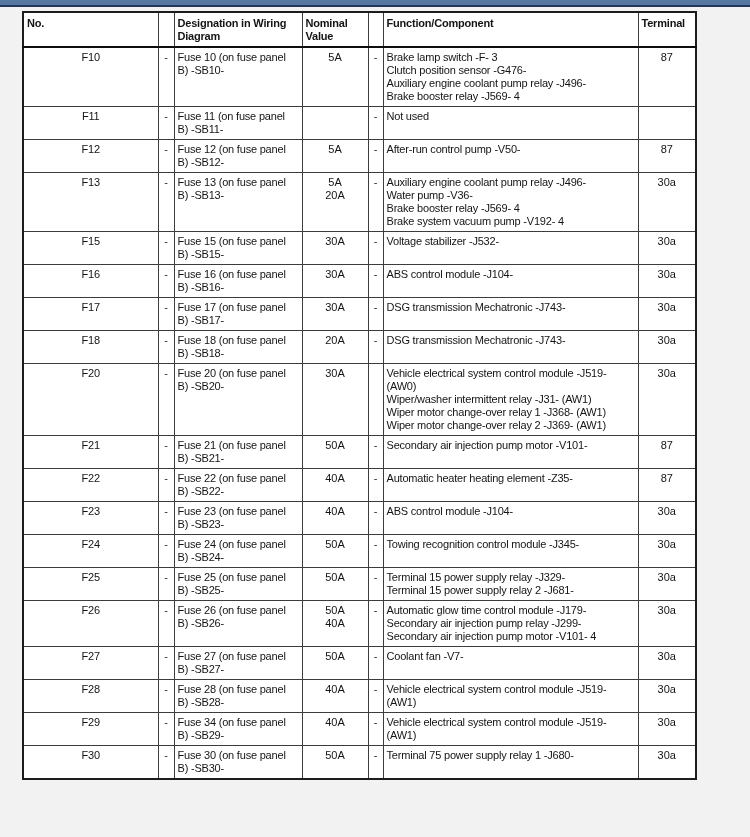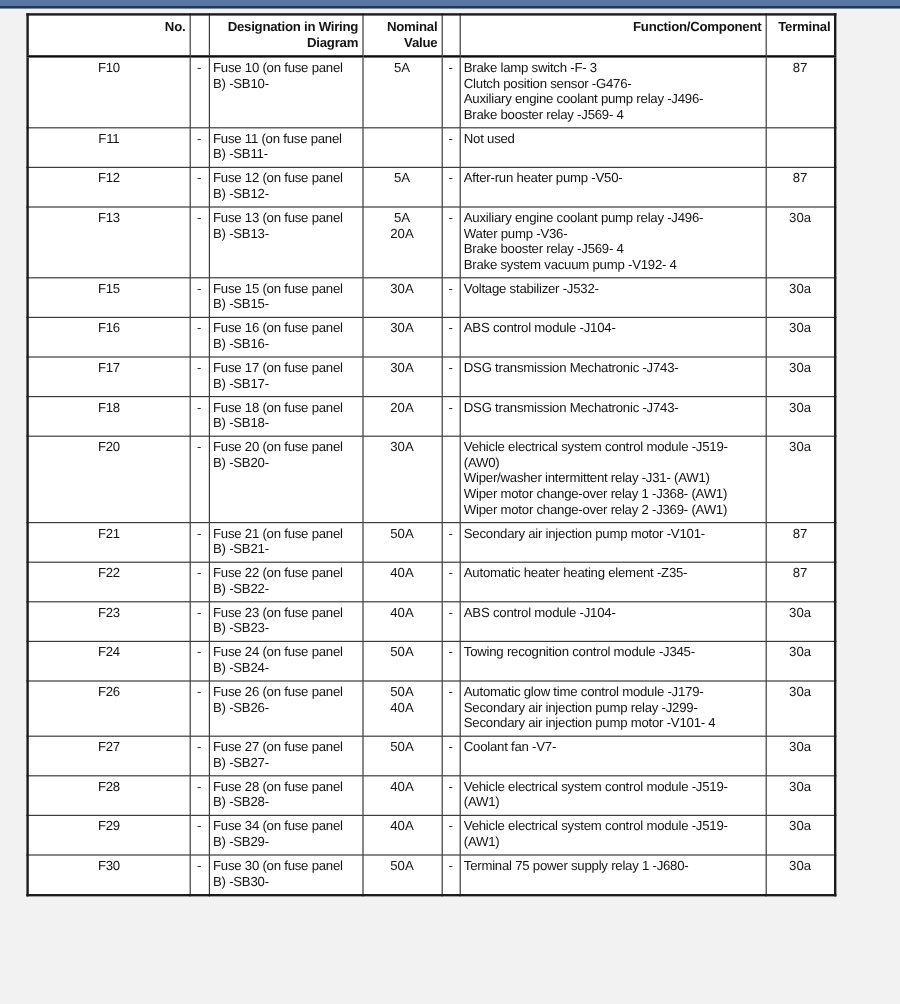--- a/index.html
+++ b/index.html
@@ -29,21 +29,21 @@
     border: 1px solid #3c3c3c;
     vertical-align: top;
     font-size: 11px;
     line-height: 13px;
     color: #141414;
     padding: 3px 3px 3px 3px;
     overflow: hidden;
   }
   .fuse-table thead th {
     font-weight: bold;
-    text-align: right;
+    text-align: left;
     border-bottom: 2px solid #0e0e0e;
     letter-spacing: -0.2px;
     padding-top: 4px;
   }
   .fuse-table td.c { text-align: center; }
   .fuse-table td.dash { text-align: center; padding-left: 1px; padding-right: 1px; color: #2a2a2a; }
   .pre { white-space: pre-line; }
   .tight { letter-spacing: -0.2px; }
 </style>
 </head>
@@ -99,21 +99,21 @@
           <td class="pre tight">Not used</td>
           <td class="c"></td>
         </tr>
         <tr>
           <td class="c tight">F12</td>
           <td class="dash">-</td>
           <td class="pre tight">Fuse 12 (on fuse panel
 B) -SB12-</td>
           <td class="c pre">5A</td>
           <td class="dash">-</td>
-          <td class="pre tight">After-run heater pump -V50-</td>
+          <td class="pre tight">After-run control pump -V50-</td>
           <td class="c">87</td>
         </tr>
         <tr>
           <td class="c tight">F13</td>
           <td class="dash">-</td>
           <td class="pre tight">Fuse 13 (on fuse panel
 B) -SB13-</td>
           <td class="c pre">5A
 20A</td>
           <td class="dash">-</td>
@@ -211,20 +211,31 @@
           <td class="c tight">F24</td>
           <td class="dash">-</td>
           <td class="pre tight">Fuse 24 (on fuse panel
 B) -SB24-</td>
           <td class="c pre">50A</td>
           <td class="dash">-</td>
           <td class="pre tight">Towing recognition control module -J345-</td>
           <td class="c">30a</td>
         </tr>
         <tr>
+          <td class="c tight">F25</td>
+          <td class="dash">-</td>
+          <td class="pre tight">Fuse 25 (on fuse panel
+B) -SB25-</td>
+          <td class="c pre">50A</td>
+          <td class="dash">-</td>
+          <td class="pre tight">Terminal 15 power supply relay -J329-
+Terminal 15 power supply relay 2 -J681-</td>
+          <td class="c">30a</td>
+        </tr>
+        <tr>
           <td class="c tight">F26</td>
           <td class="dash">-</td>
           <td class="pre tight">Fuse 26 (on fuse panel
 B) -SB26-</td>
           <td class="c pre">50A
 40A</td>
           <td class="dash">-</td>
           <td class="pre tight">Automatic glow time control module -J179-
 Secondary air injection pump relay -J299-
 Secondary air injection pump motor -V101- 4</td>

